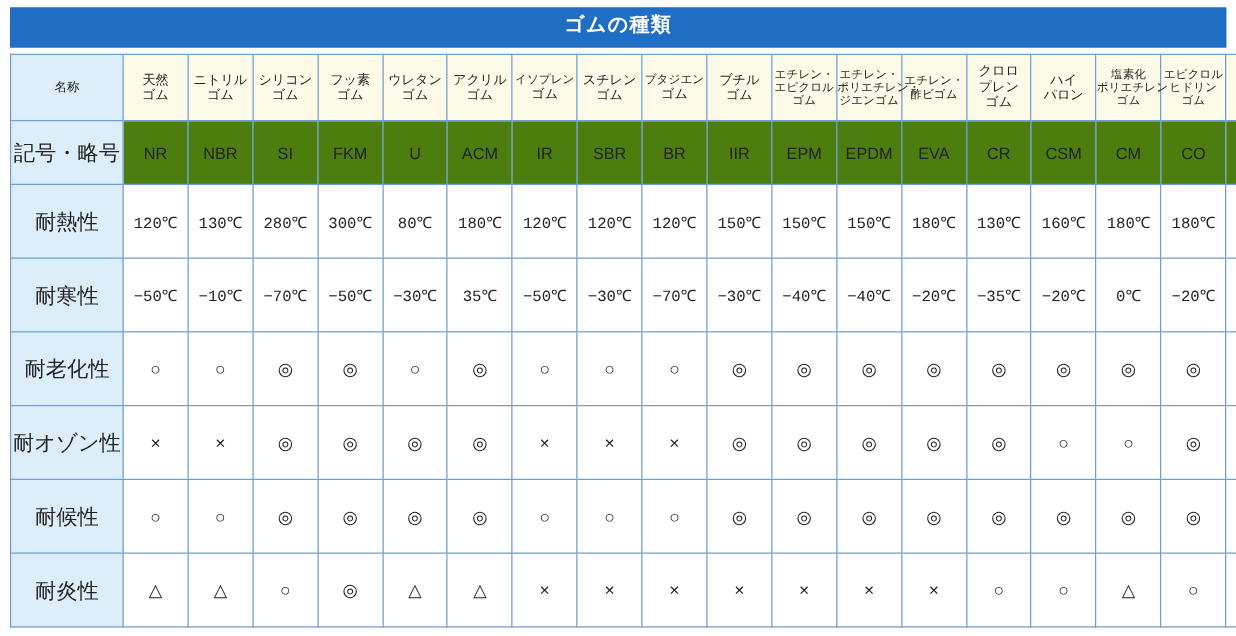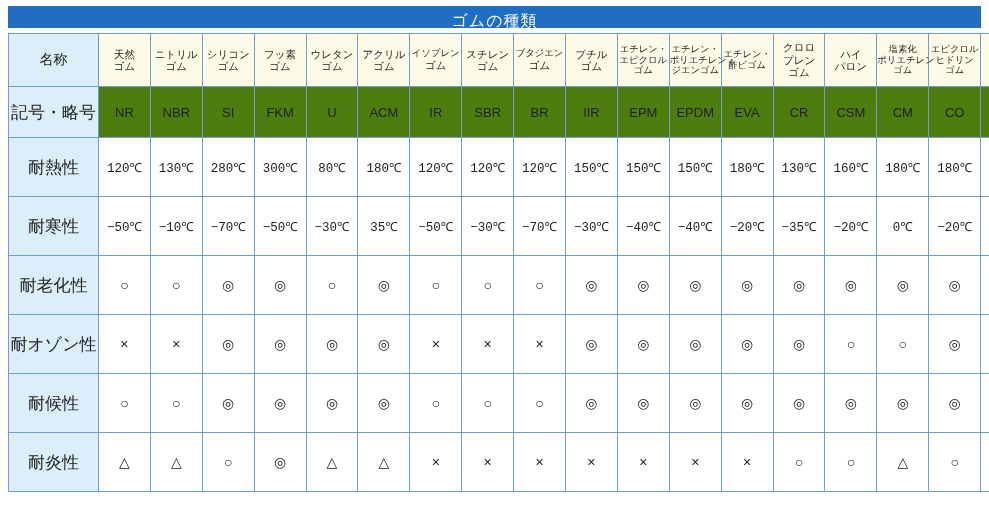--- a/index.html
+++ b/index.html
@@ -17,23 +17,23 @@
     width: 989px;
     height: 509px;
     box-sizing: border-box;
     padding: 6px 8px 8px 8px;
   }
   .title-bar {
     background: #1f6ec4;
     color: #ffffff;
     text-align: center;
     font-size: 16px;
-    font-weight: normal;
+    font-weight: bold;
     letter-spacing: 1px;
-    height: 22px;
+    height: 32px;
     line-height: 28px;
     border: 1px solid #1f6ec4;
     box-sizing: border-box;
   }
   table.rubber {
     border-collapse: collapse;
     table-layout: fixed;
     width: 973px;
     margin-top: 5px;
   }
@@ -50,21 +50,21 @@
   col.c-data { width: 51.9px; }
 
   .rowhead {
     background: #ddeefb;
     font-size: 17px;
     font-weight: bold;
     color: #1a1a1a;
   }
   .corner {
     background: #ddeefb;
-    font-size: 14px;
+    font-size: 10px;
     font-weight: bold;
     margin-left: 43px;
   }
   .namecell {
     background: #fdfbe8;
     font-size: 10.5px;
     line-height: 1.18;
     color: #1a1a1a;
     padding: 3px 1px;
   }

